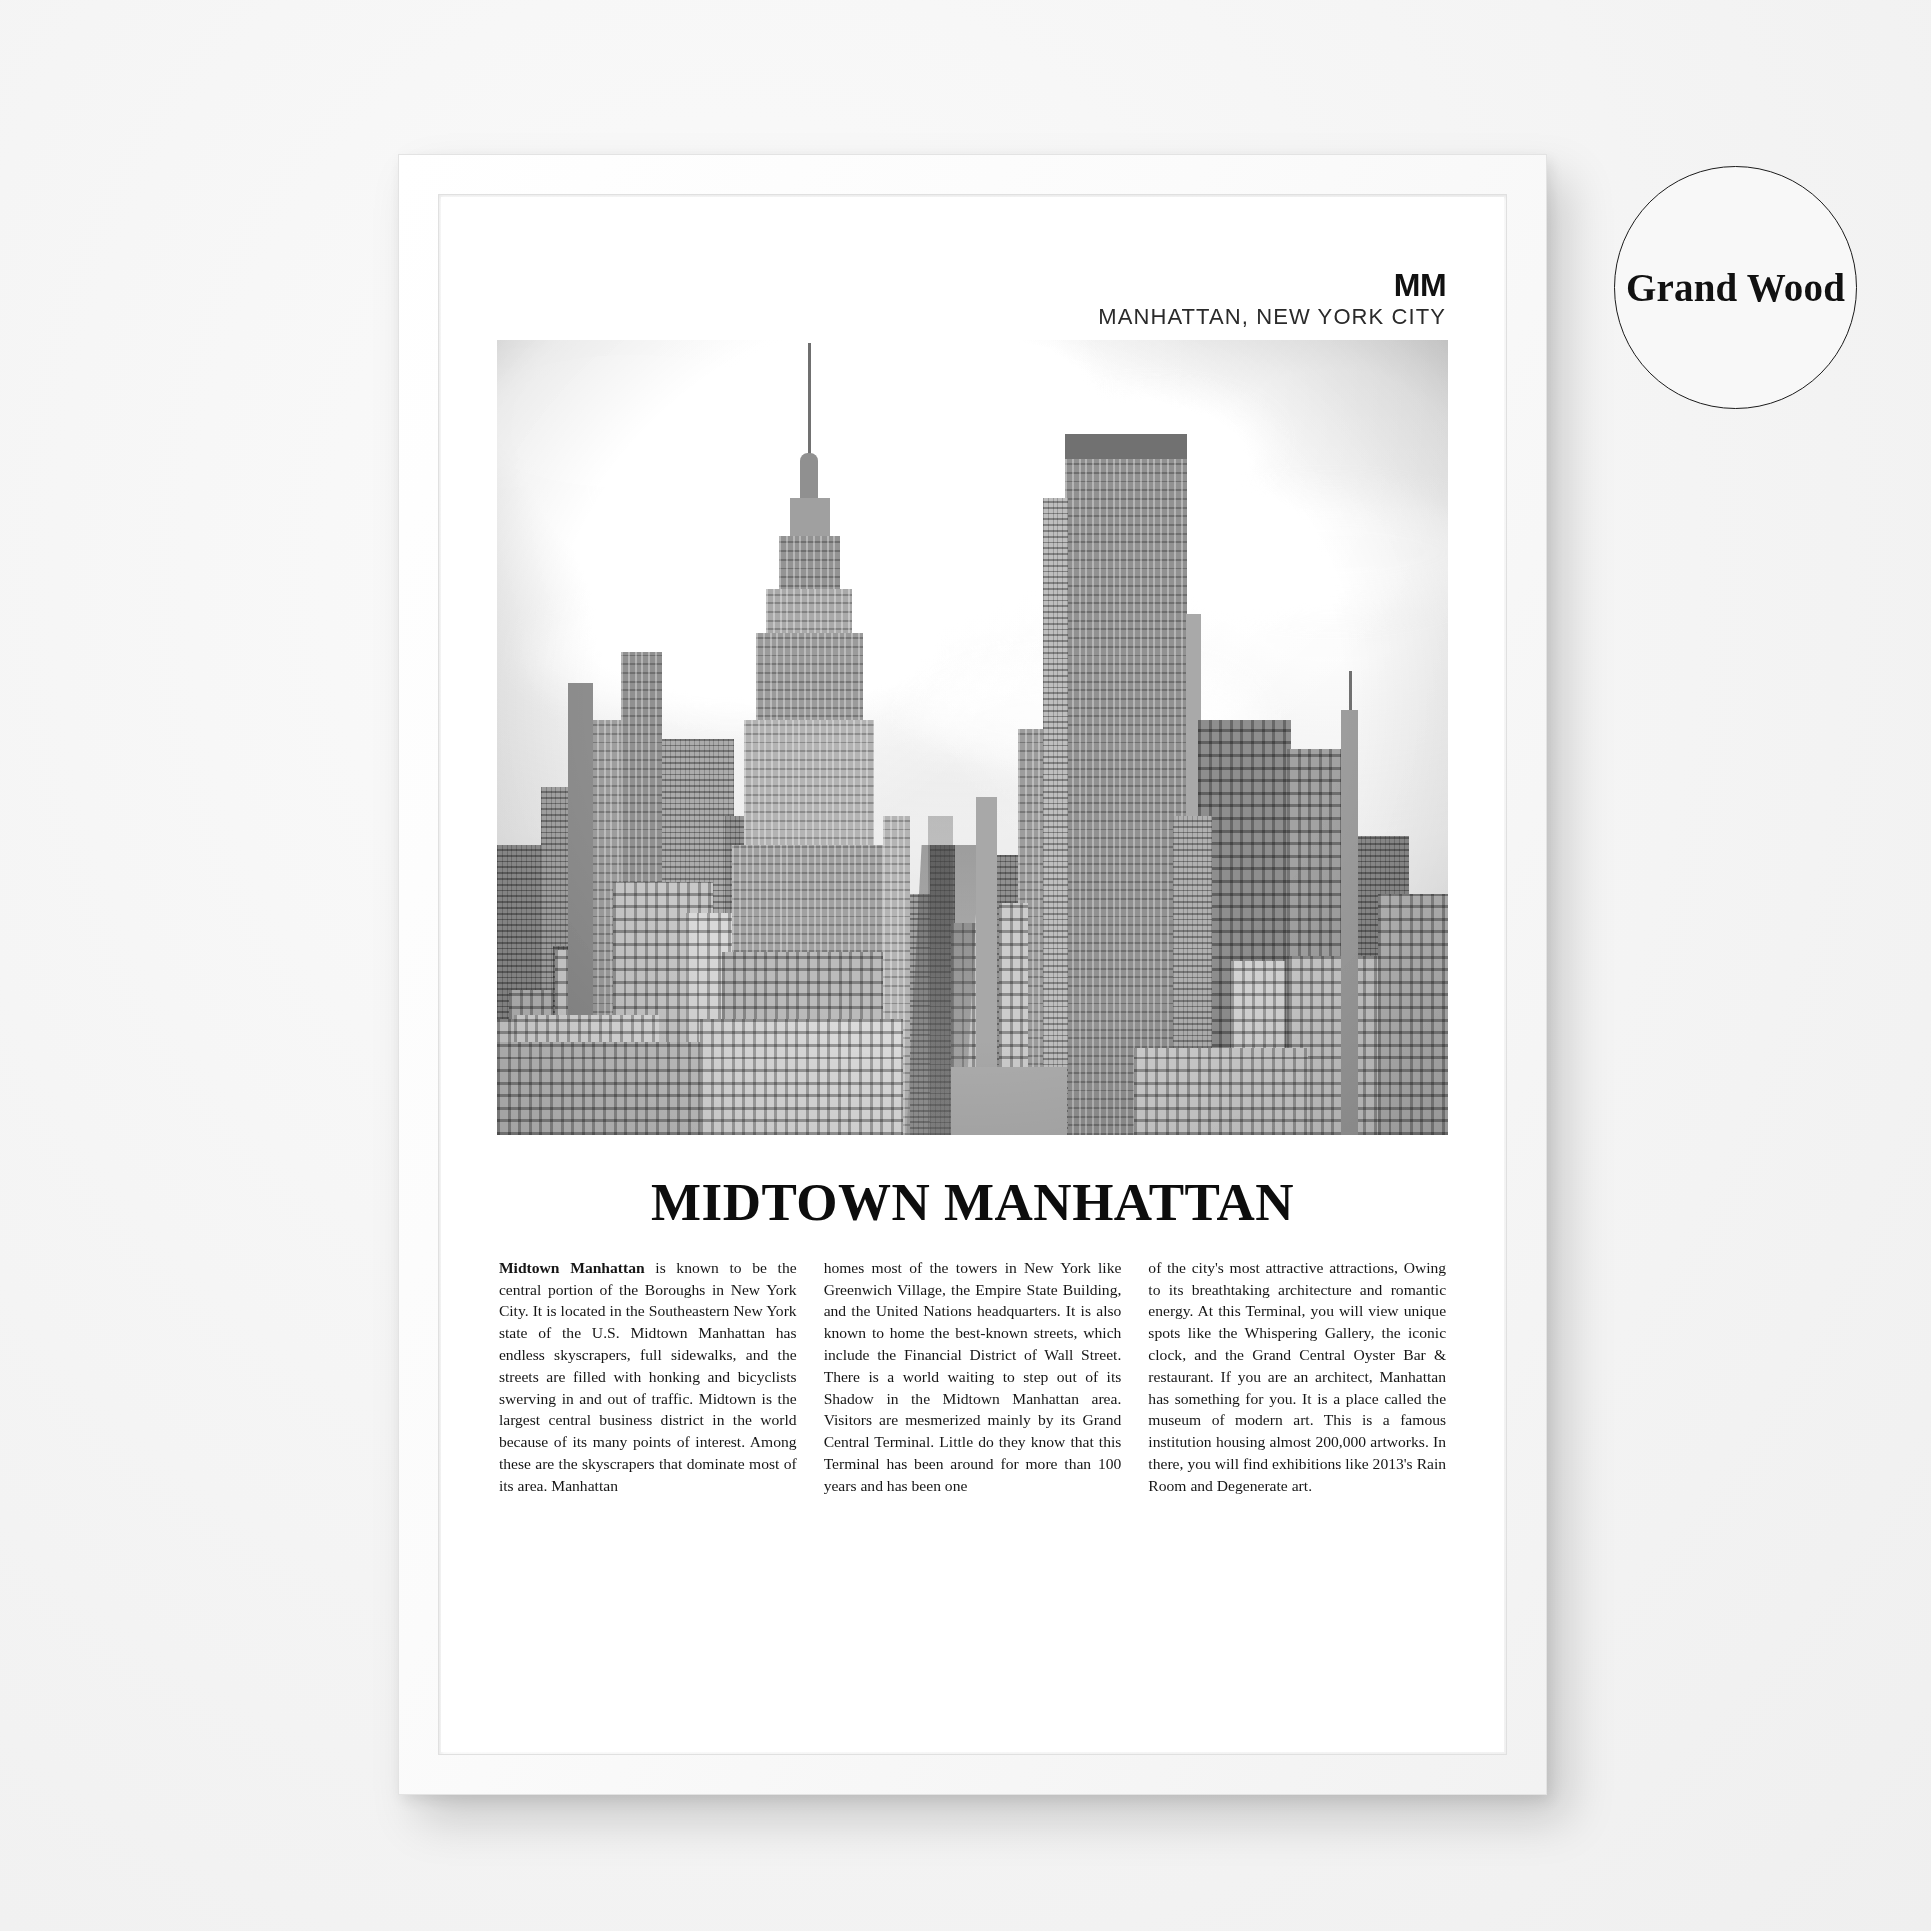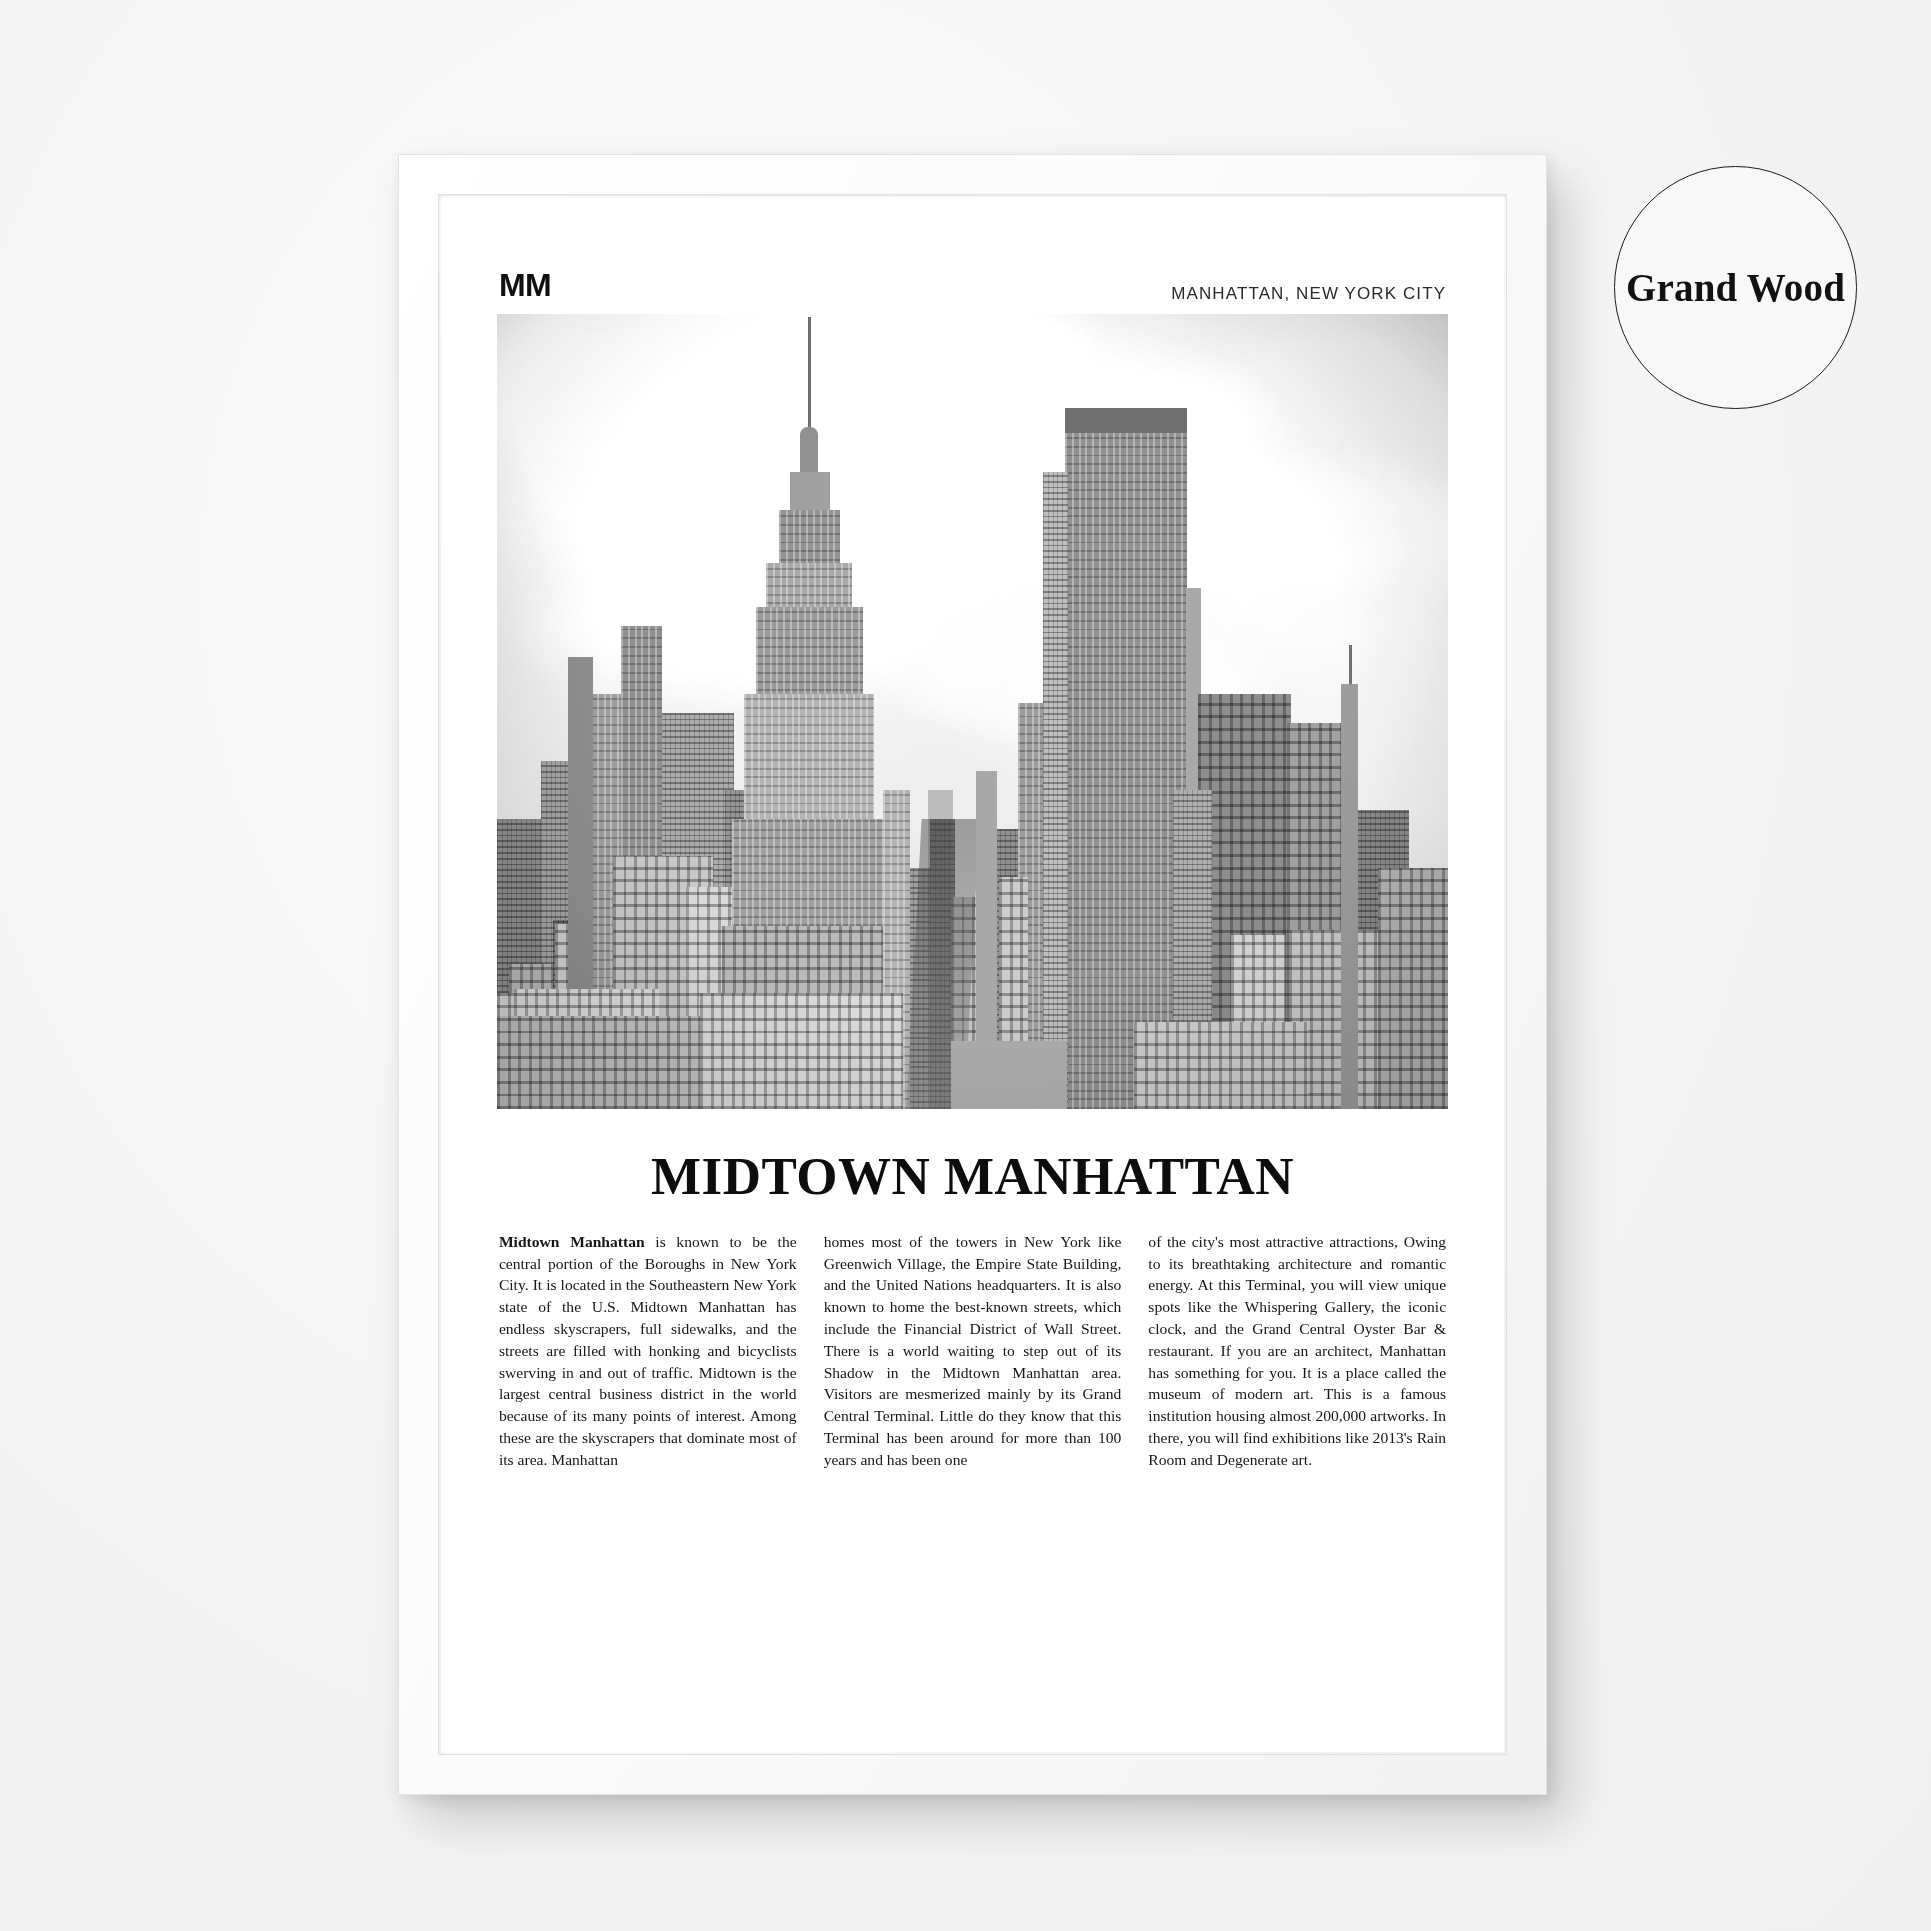--- a/index.html
+++ b/index.html
@@ -84,31 +84,32 @@
     box-sizing: border-box;
     padding: 70px 56px 58px 56px;
     overflow: hidden;
   }
 
   .poster-head {
     display: flex;
     align-items: flex-end;
     justify-content: space-between;
     padding: 0 1.9px 9.7px 1.9px;
+    flex-direction: column;
   }
   .poster-mark {
     font-family: "Liberation Sans", sans-serif;
     font-weight: bold;
     font-size: 32px;
     letter-spacing: -0.5px;
     color: #111;
   }
   .poster-loc {
     font-family: "Liberation Sans", sans-serif;
-    font-size: 17px;
+    font-size: 22px;
     letter-spacing: 1.1px;
     color: #2a2a2a;
   }
 
   
   .photo {
     position: relative;
     width: 100%;
     height: 795px;
     overflow: hidden;

